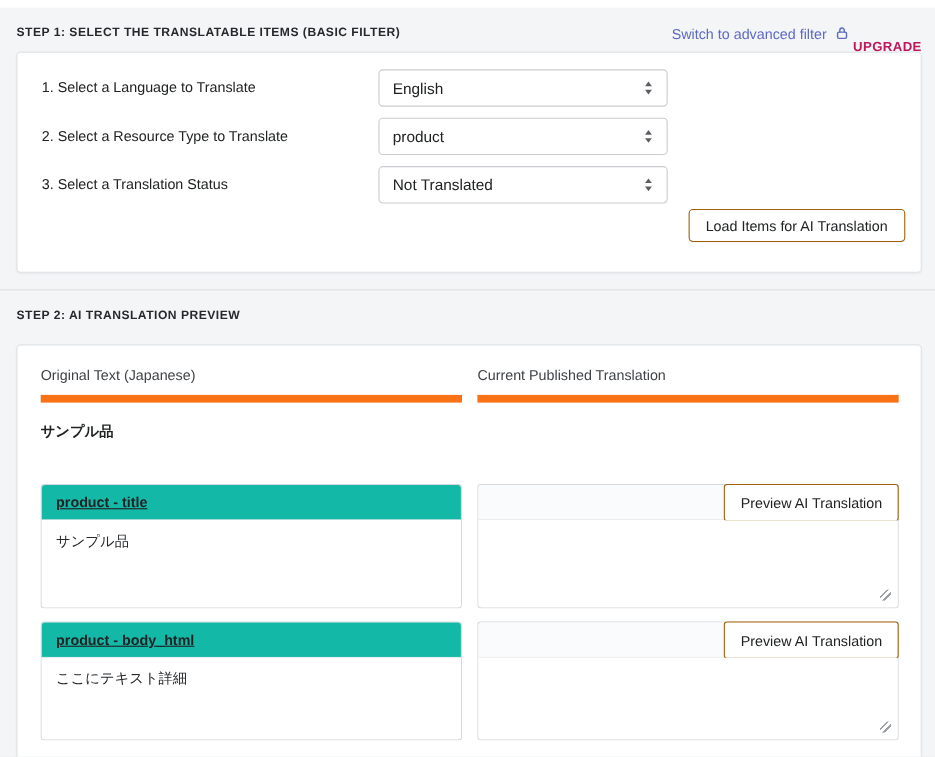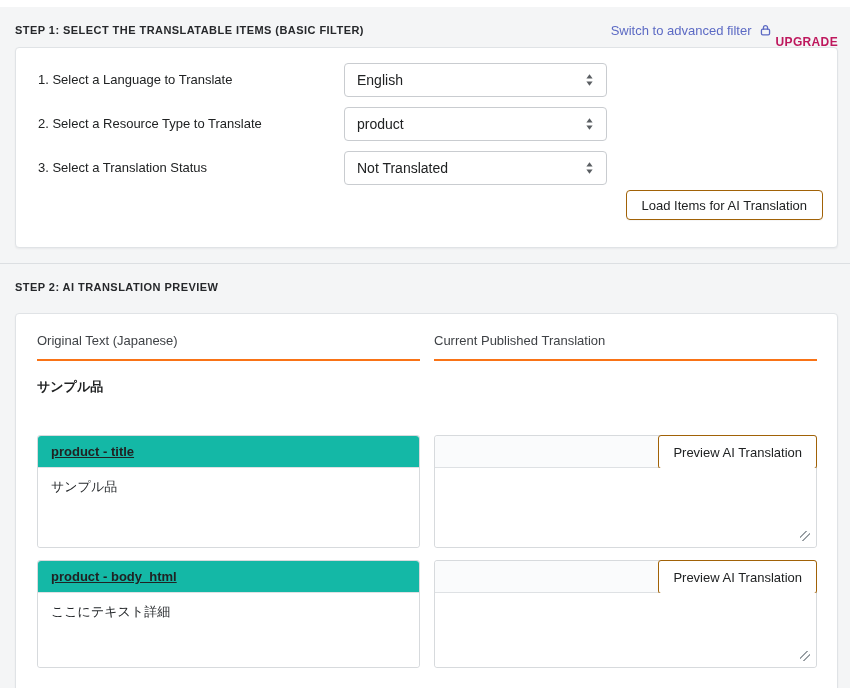--- a/index.html
+++ b/index.html
@@ -55,21 +55,21 @@
     box-shadow:0 1px 0 rgba(22,29,37,.04);
   }
   #load-items-btn { position:absolute; right:14px; top:142px; height:30px; padding:0 15px; }
 
   .page-divider { position:absolute; left:0; top:263px; width:850px; height:1px; background:#dcdfe2; }
 
   
   .cols { display:grid; grid-template-columns:1fr 1fr; column-gap:14px; }
   .col-header {
     font-size:13px; color:#3f4246; padding-bottom:11px;
-    border-bottom:2px solid #f97316;
+    border-bottom:7px solid #f97316;
   }
   .item-title { margin-top:17px; font-size:13px; font-weight:600; color:#202223; }
 
   .row-grid { display:grid; grid-template-columns:1fr 1fr; column-gap:14px; }
   .row-1 { margin-top:39px; }
   .row-2 { margin-top:12px; }
 
   .tbox { border:1px solid #d7dadd; border-radius:3px; background:#fff; }
   .tbox-header {
     height:32px; display:flex; align-items:center; padding:0 13px;

